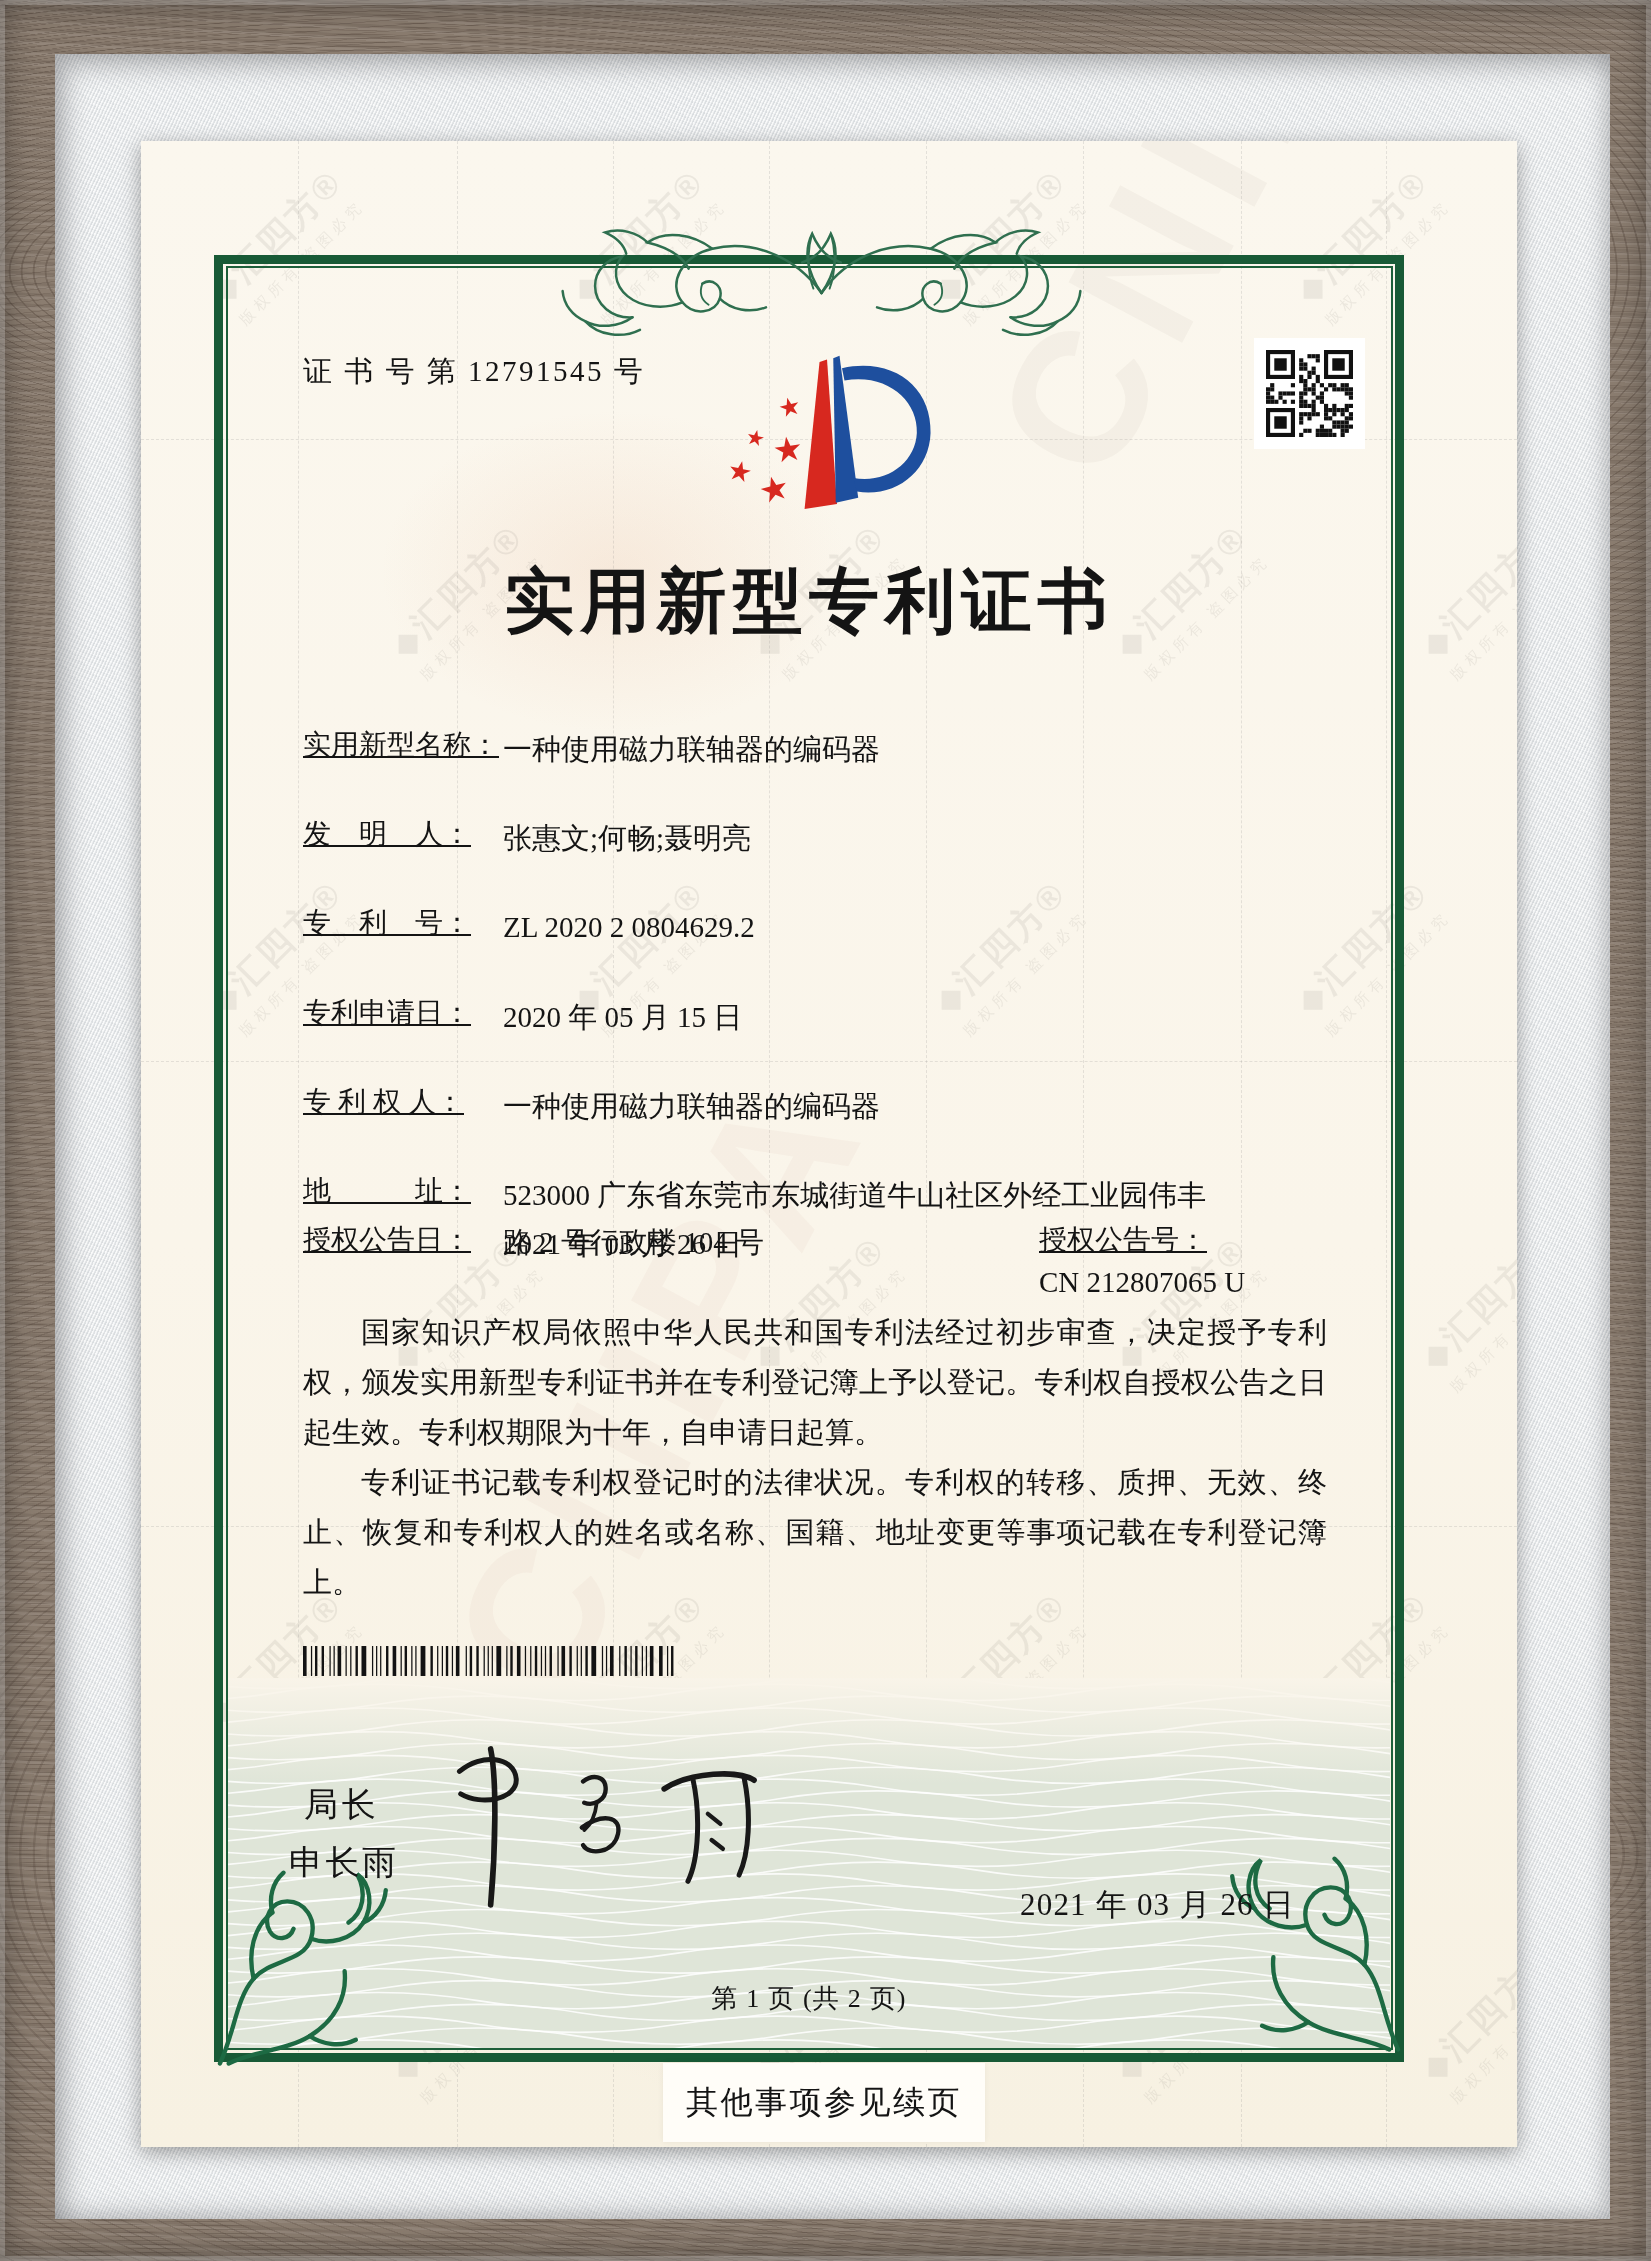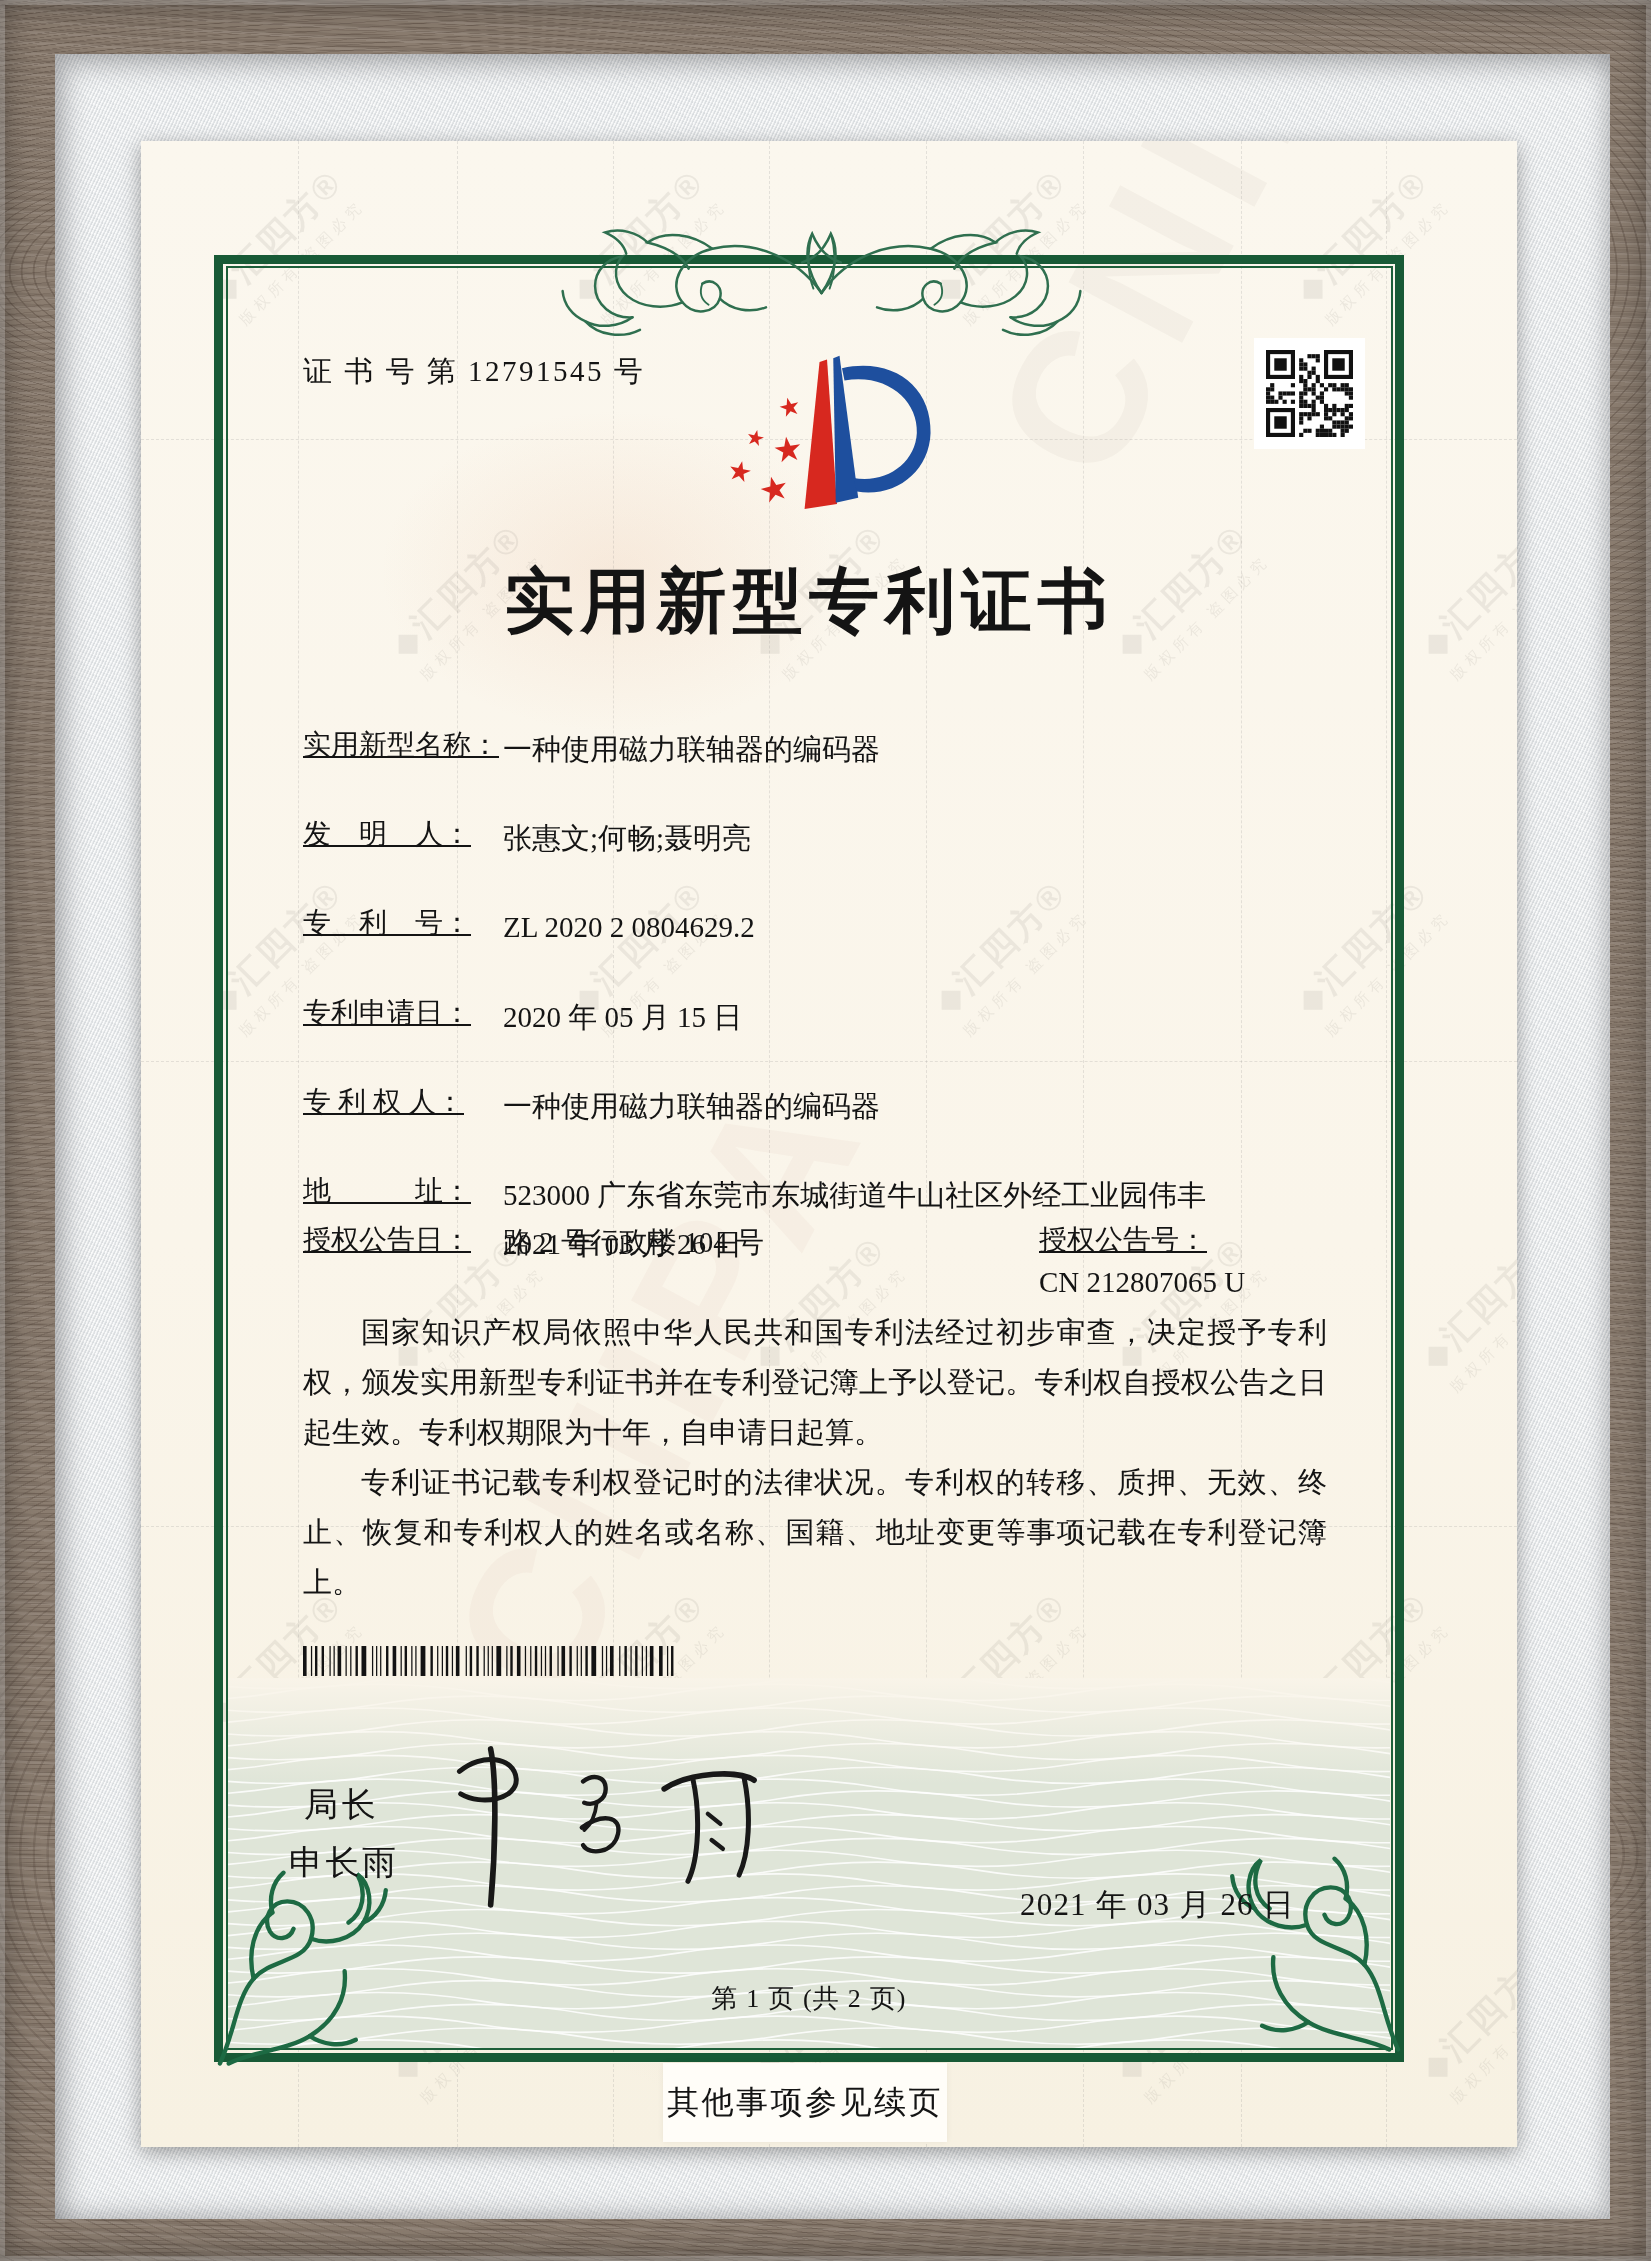--- a/index.html
+++ b/index.html
@@ -67,21 +67,21 @@
   .band-fade{position:absolute;left:0;top:0;width:100%;height:106px;
              background:linear-gradient(180deg,#f9f4e9 0%, rgba(249,244,233,0) 100%);}
   
   .barcode{position:absolute;left:162px;top:1505px;width:387px;height:30px;}
   
   .director-label{position:absolute;left:163px;top:1641px;font-size:34px;letter-spacing:3.7px;}
   .director-name{position:absolute;left:148px;top:1699px;font-size:34px;letter-spacing:2.5px;}
   .signature{position:absolute;left:256px;top:1573px;width:412px;height:206px;}
   .issue-date{position:absolute;left:879px;top:1743px;font-size:31px;letter-spacing:1.2px;}
   .page-info{position:absolute;left:73px;top:1840px;width:1190px;text-align:center;font-size:26px;letter-spacing:1.2px;}
-  .note-box{position:absolute;left:522px;top:1922px;width:284px;height:79px;background:#fffdf8;
+  .note-box{position:absolute;left:522px;top:1922px;width:322px;height:79px;background:#fffdf8;
             box-shadow:0 0 6.2px rgba(0,0,0,.06);display:flex;align-items:center;justify-content:center;}
   .note-box span{font-size:32px;letter-spacing:2.5px;}
 </style>
 </head>
 <body>
 
 <div class="scene">
   <div class="wood"></div>
   <div class="mat"></div>
 

